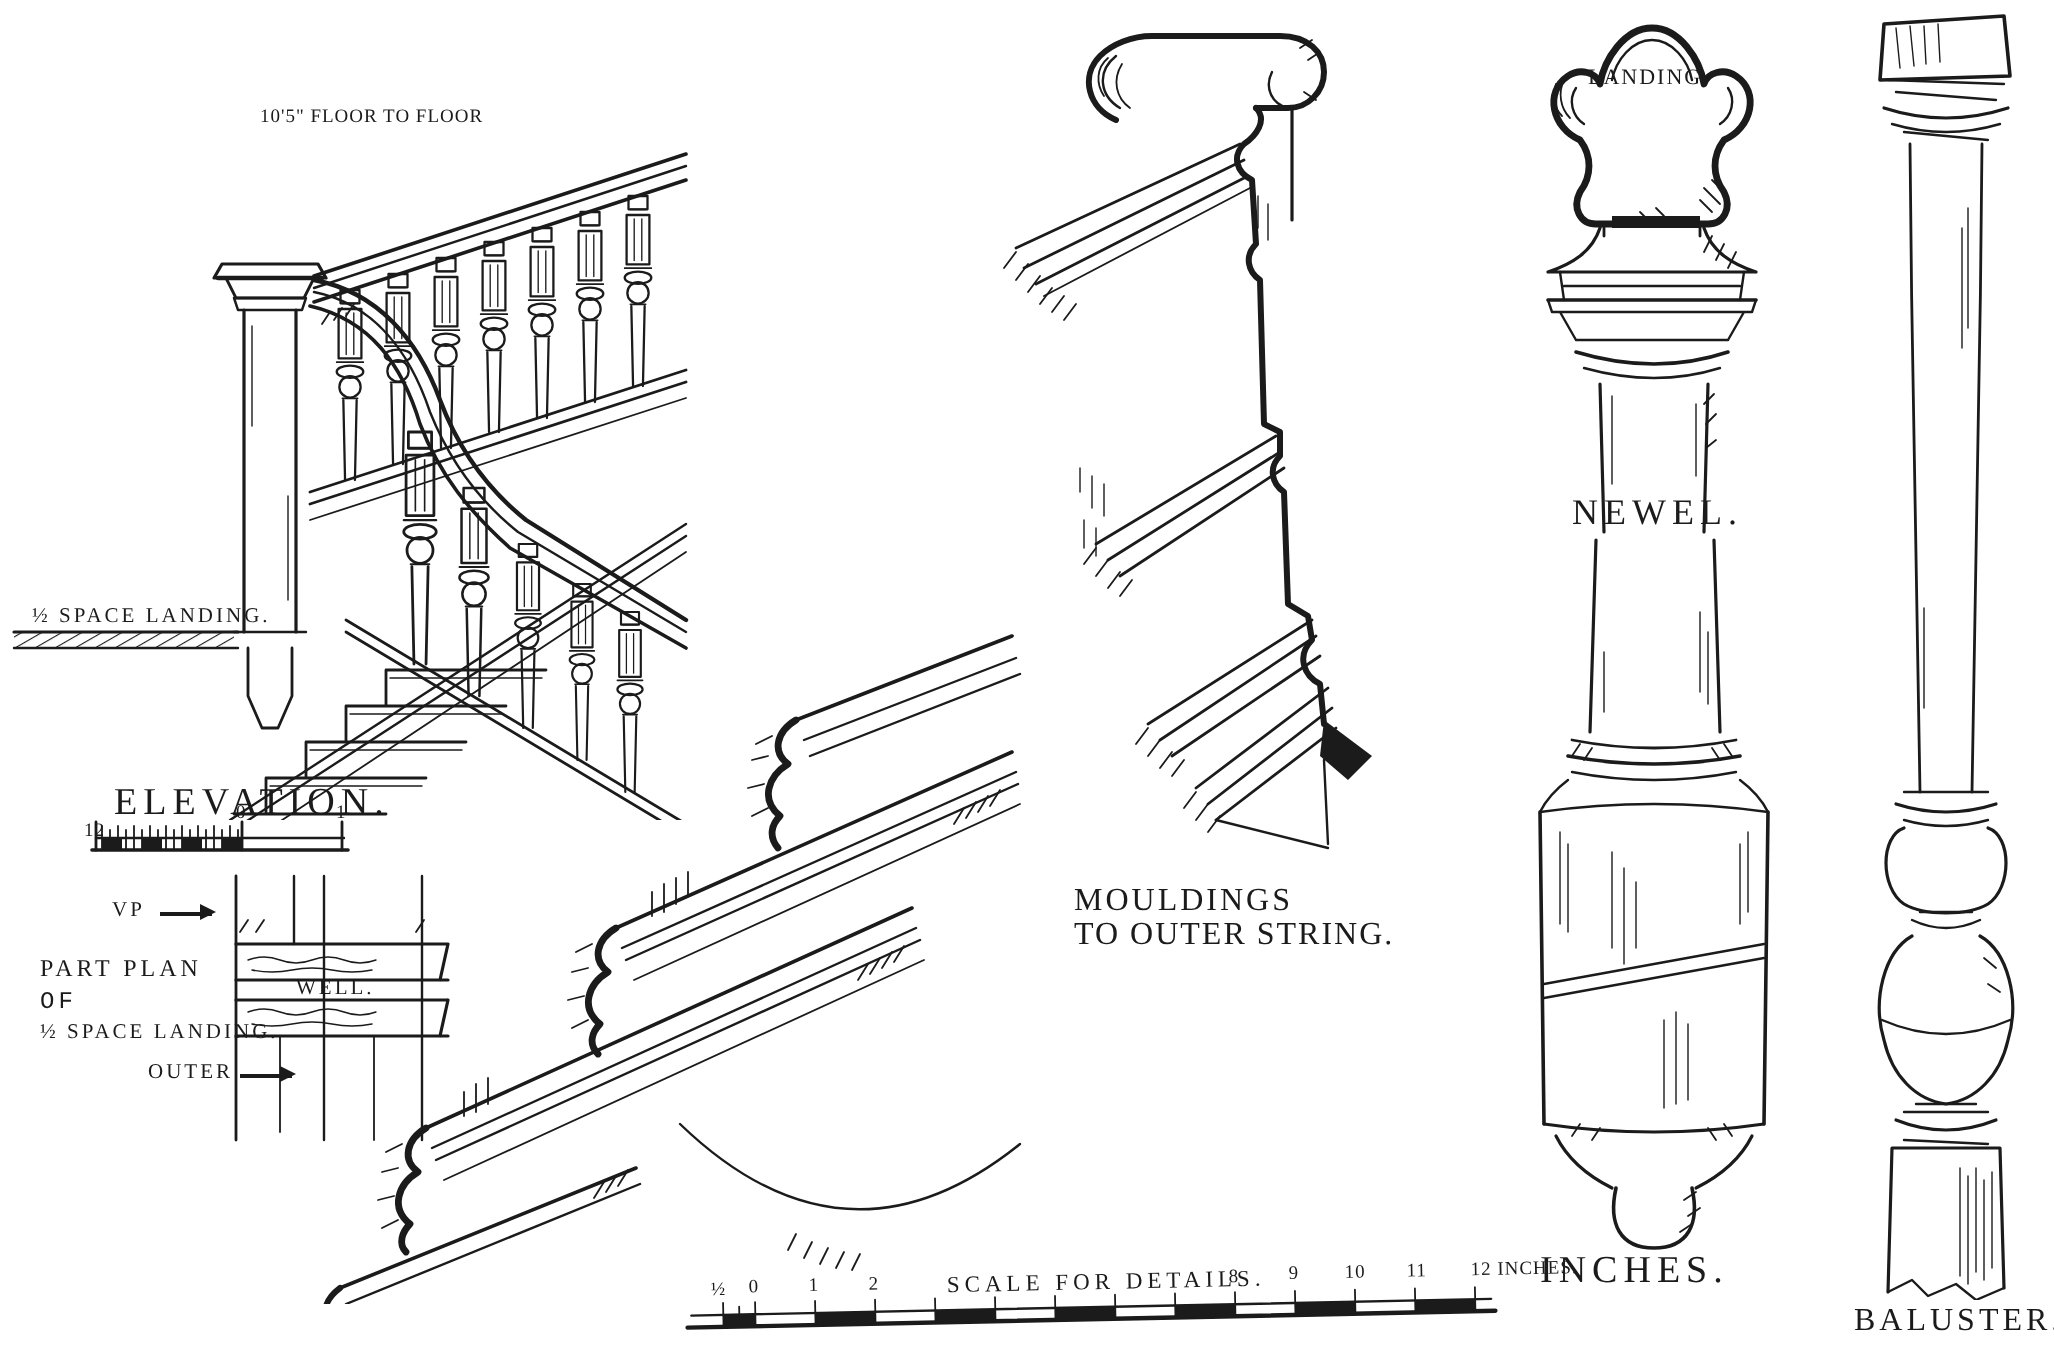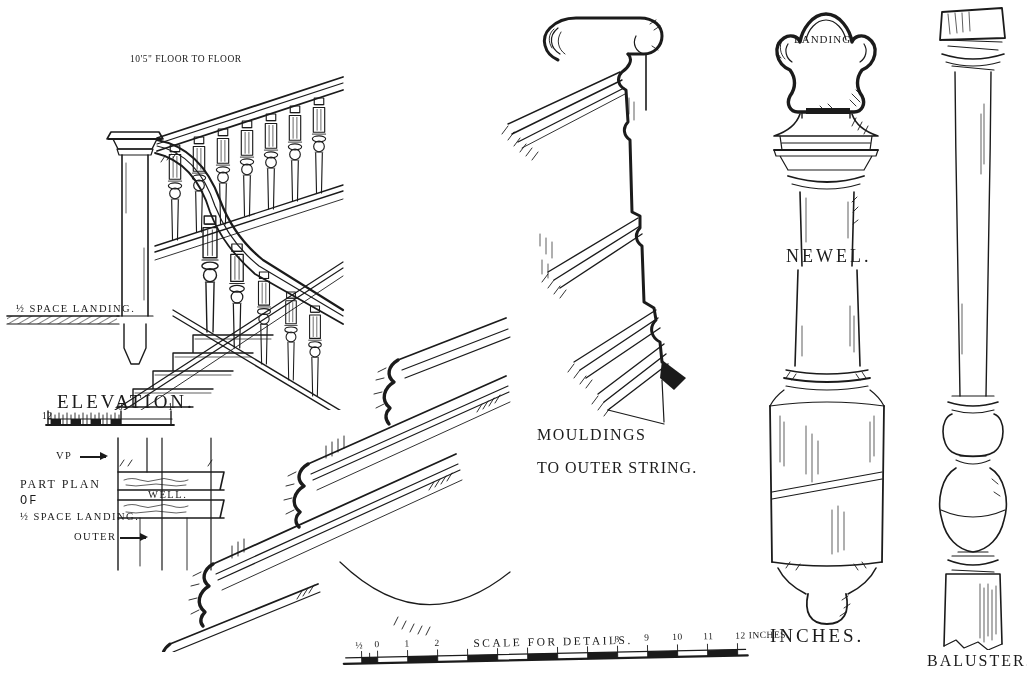--- a/index.html
+++ b/index.html
@@ -204,23 +204,23 @@
       <path class="k w14" d="M178,308 L96,360 M180,316 L102,368 M182,326 L108,376"></path>
       <path class="k w09" d="M96,362 L90,370 M102,368 L96,376 M108,374 L102,382 M114,378 L108,386"></path>
       <path class="k w14" d="M186,342 L120,392 M188,352 L126,400 M190,362 L130,408"></path>
       <path class="k w12" d="M130,408 L186,422"></path>
       <path class="k w09" d="M120,394 L114,402 M126,400 L120,408 M132,406 L126,414"></path>
 
       <path class="k w07" d="M62,232 V244 M68,236 V252 M74,240 V256 M64,258 V272 M70,262 V276 M151,96 V112 M156,100 V118"></path>
     </svg>
   </div>
 
-  <div class="lbl" style="left:537px;top:427px;">
+  <div class="lbl" style="left:537px;top:443px;">
     <div class="md">MOULDINGS</div>
-    <div class="md" style="margin-top:16px;letter-spacing:1px;">TO OUTER STRING.</div>
+    <div class="md" style="margin-top:0;letter-spacing:1px;">TO OUTER STRING.</div>
   </div>
 
   <div class="fig" style="left:744px;top:2px;width:172px;height:268px;">
     <svg width="172" height="268" viewBox="0 0 172 268">
 
       <path class="k w34" d="M54,110 C46,110 42,102 46,94 C52,86 52,76 46,68 C32,62 28,44 40,36 C46,32 54,34 56,40 C58,28 68,12 82,12 C96,12 106,28 108,40 C110,34 118,32 124,36 C136,44 132,62 118,68 C112,76 112,86 118,94 C122,102 118,110 110,110 Z"></path>
       <path class="k w12" d="M82,18 C72,18 64,28 62,38 M102,38 C100,28 92,18 82,18 M44,42 C40,48 42,56 48,60 M120,42 C124,48 122,56 116,60"></path>
       <path class="k w09" d="M34,40 C32,46 33,52 37,56 M38,38 C35,44 36,52 41,57 M108,92 L116,100 M112,88 L120,96 M106,98 L112,104 M76,104 L80,108 M84,102 L88,106"></path>
       <path class="k w14" d="M58,110 V116 M106,110 V116"></path>
       <rect class="fk" x="62" y="106" width="44" height="6"></rect>

